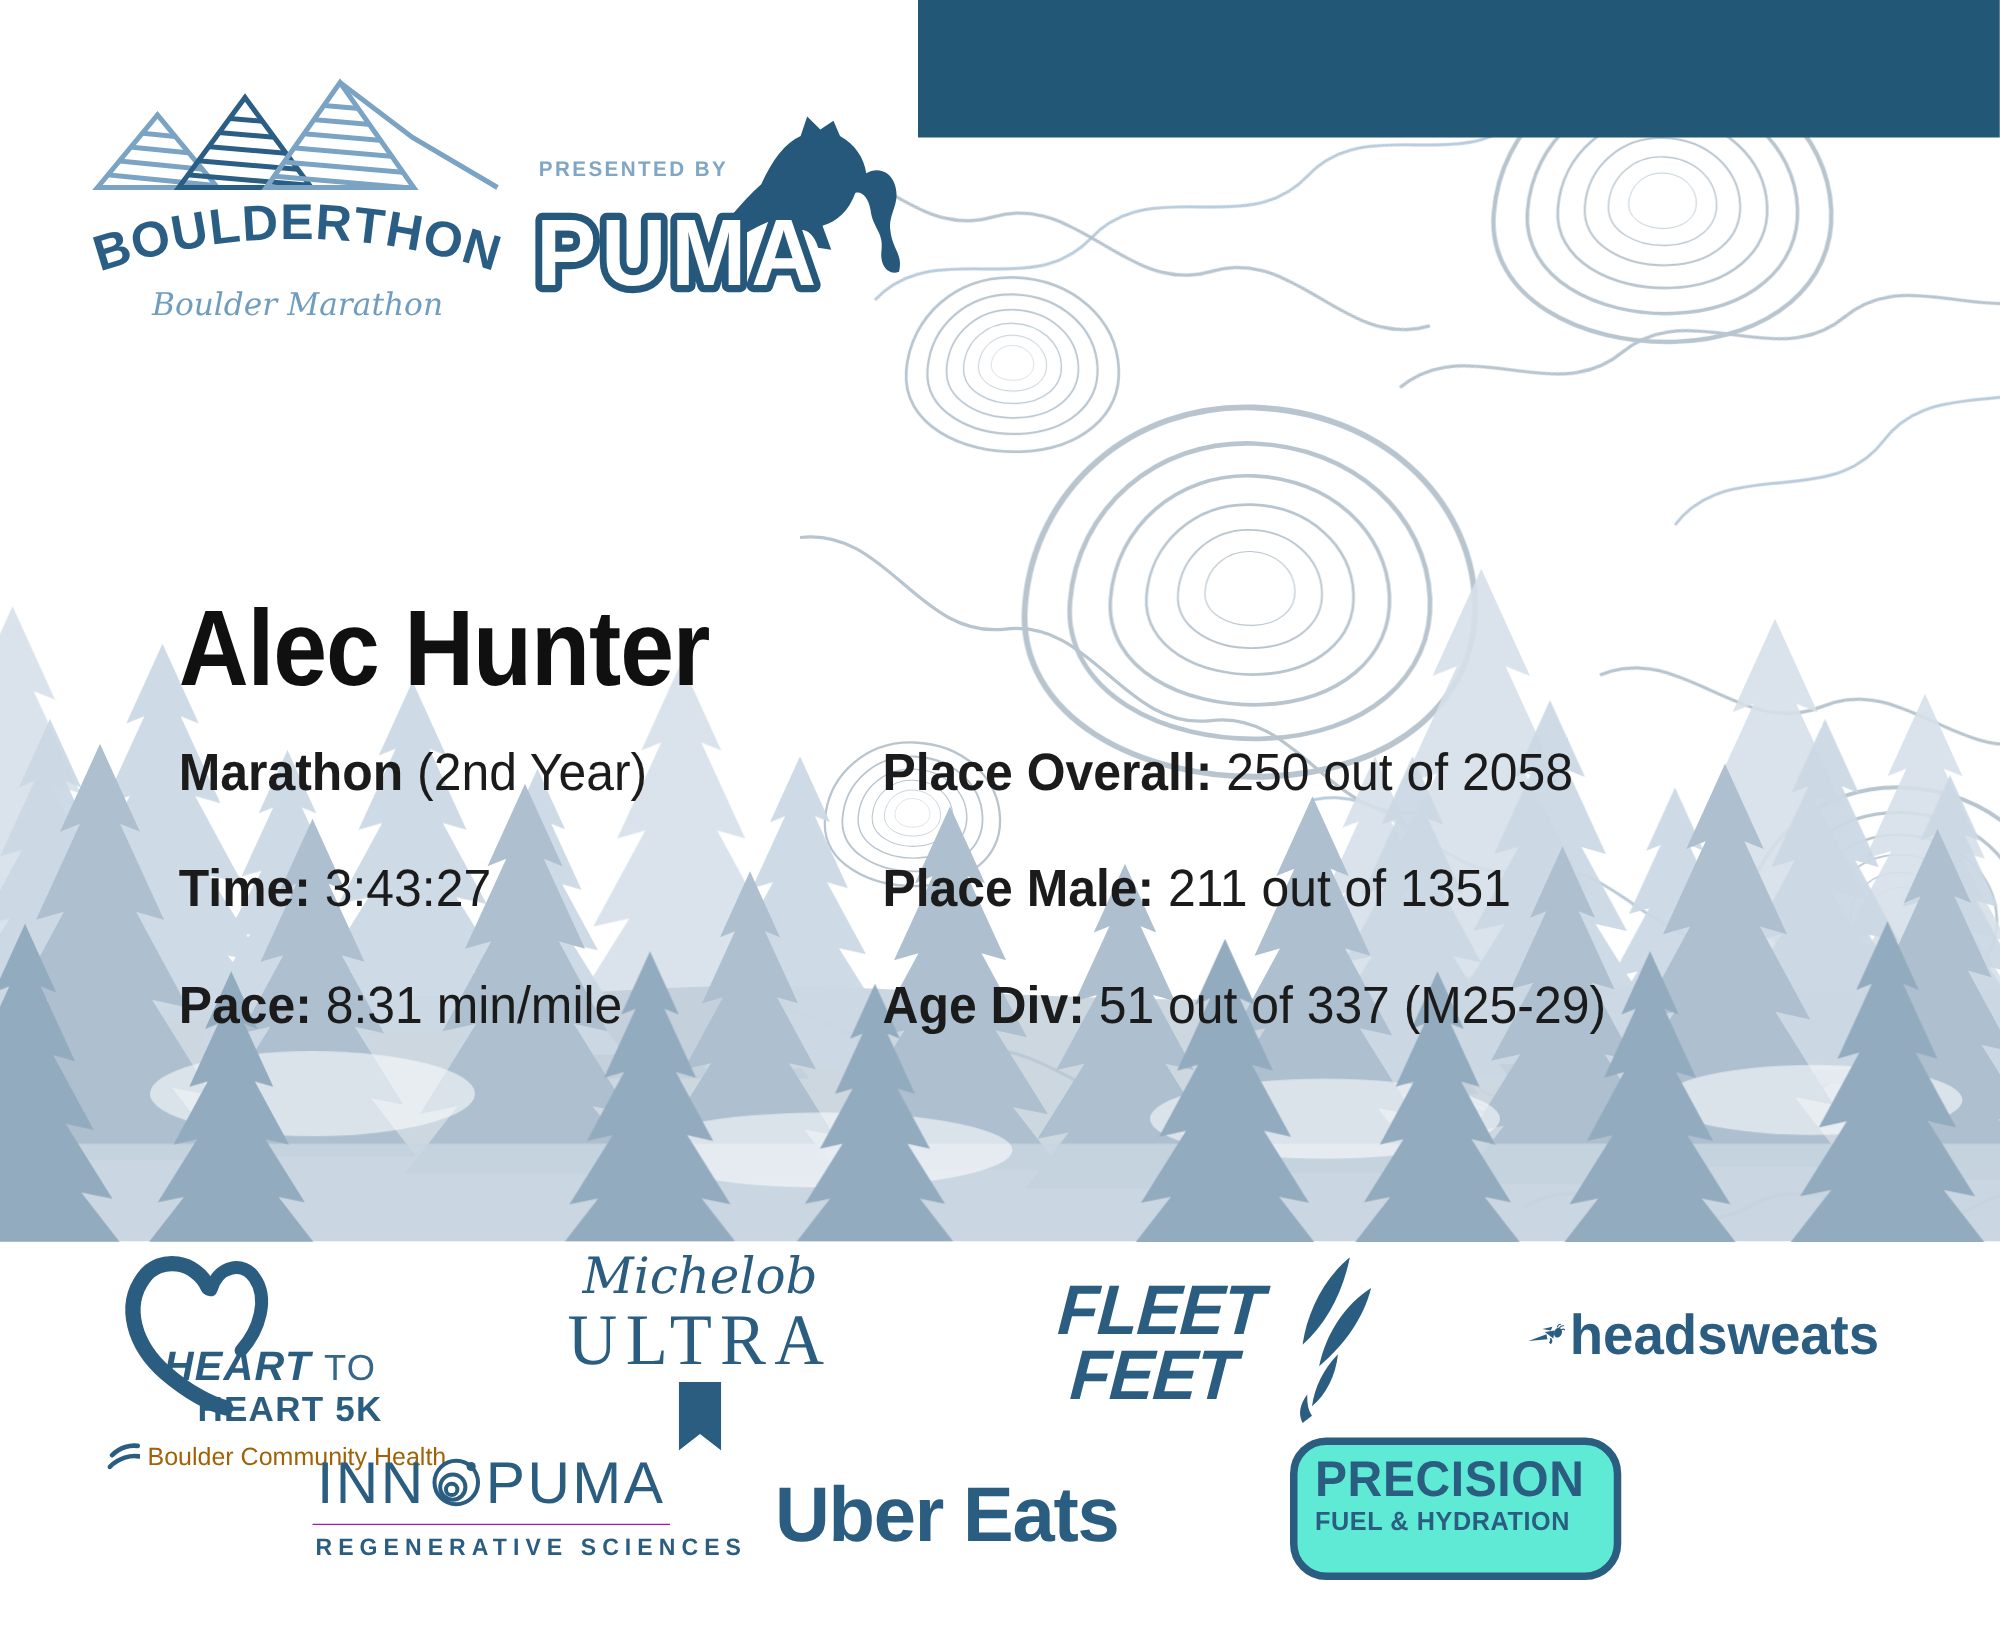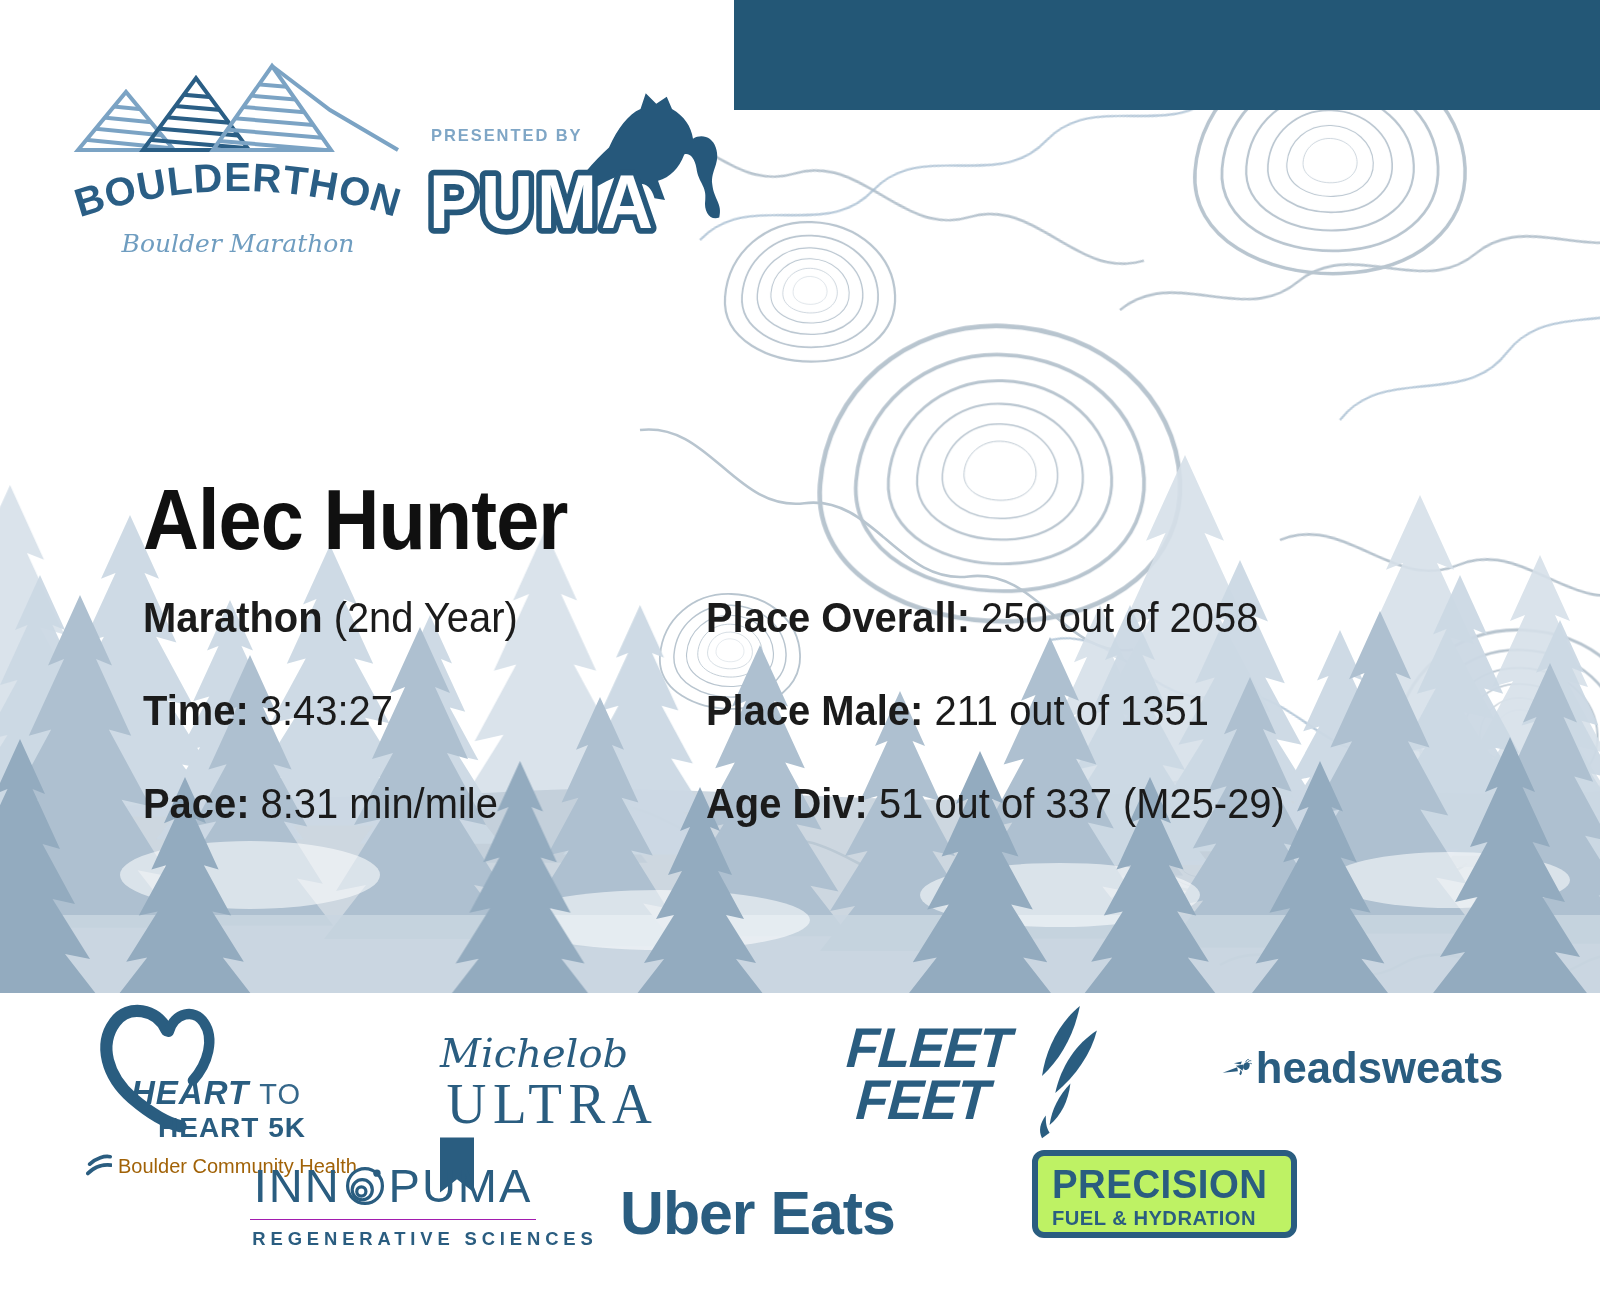--- a/index.html
+++ b/index.html
@@ -47,21 +47,21 @@
   .sp-heart{left:58px;top:992px;width:300px;height:175px;}
   .heart-mark{position:absolute;left:0;top:0;}
   .h2h-l1{position:absolute;left:73px;top:82px;font-size:33px;font-style:italic;font-weight:800;
       letter-spacing:1px;white-space:nowrap;}
   .h2h-l1 .to{font-weight:400;font-style:normal;font-size:29px;color:#35678a;}
   .h2h-l2{position:absolute;left:100px;top:120px;font-size:28px;font-weight:800;
       letter-spacing:1px;white-space:nowrap;}
   .h2h-sub{position:absolute;left:28px;top:160px;display:flex;align-items:center;gap:6px;
       font-size:20px;color:#a16207;white-space:nowrap;}
 
-  .sp-michelob{left:440px;top:998px;width:264px;height:200px;text-align:left;margin-top:32px;}
+  .sp-michelob{left:428px;top:998px;width:264px;height:200px;text-align:center;}
   .mich-script{font-family:"DejaVu Serif",serif;font-style:italic;font-size:40px;color:#2a5d80;}
   .mich-ultra{font-family:"Liberation Serif",serif;font-size:58px;letter-spacing:7px;
       color:#2a5d80;margin-top:-6px;transform:scaleX(0.95);}
   .mich-ribbon{margin-top:0px;}
 
   .sp-fleet{left:845px;top:1004px;width:280px;height:140px;display:flex;align-items:center;}
   .fleet-text{font-size:56px;font-weight:800;font-style:italic;line-height:0.92;
       letter-spacing:-1px;transform:skewX(-4deg) scaleX(0.95);transform-origin:left center;}
   .fleet-text div:last-child{padding-left:14px;}
 
@@ -74,22 +74,22 @@
   .inv-line1{display:inline-flex;align-items:center;font-size:47px;font-weight:400;
       letter-spacing:2px;border-bottom:1px solid #a21caf;padding:0 4px 6px 4px;}
   .inv-line2{font-size:19px;font-weight:700;letter-spacing:5px;margin-top:8px;
       white-space:nowrap;transform:scaleX(0.97);}
 
   .sp-uber{left:620px;top:1166px;width:330px;height:92px;display:flex;align-items:center;}
   .uber-word{font-size:62px;font-weight:600;letter-spacing:-1px;transform:scaleX(0.98);
       transform-origin:left center;white-space:nowrap;}
 
   .sp-precision{left:1032px;top:1150px;width:260px;height:110px;}
-  .prec-box{border:6px solid #2a5d80;border-radius:12px;background:#bef264;
-      padding:8px 14px 2px 14px;display:inline-block;}
+  .prec-box{border:6px solid #2a5d80;border-radius:29px;background:#5eead4;
+      padding:8px 14px 28px 14px;display:inline-block;}
   .prec-l1{font-size:40px;font-weight:700;letter-spacing:0.5px;line-height:1.0;
       transform:scaleX(0.96);transform-origin:left center;white-space:nowrap;}
   .prec-l2{font-size:21px;font-weight:700;letter-spacing:0.5px;margin-top:2px;
       transform:scaleX(0.96);transform-origin:left center;white-space:nowrap;}
 </style>
 </head>
 <body>
 
 <div class="page">
 

